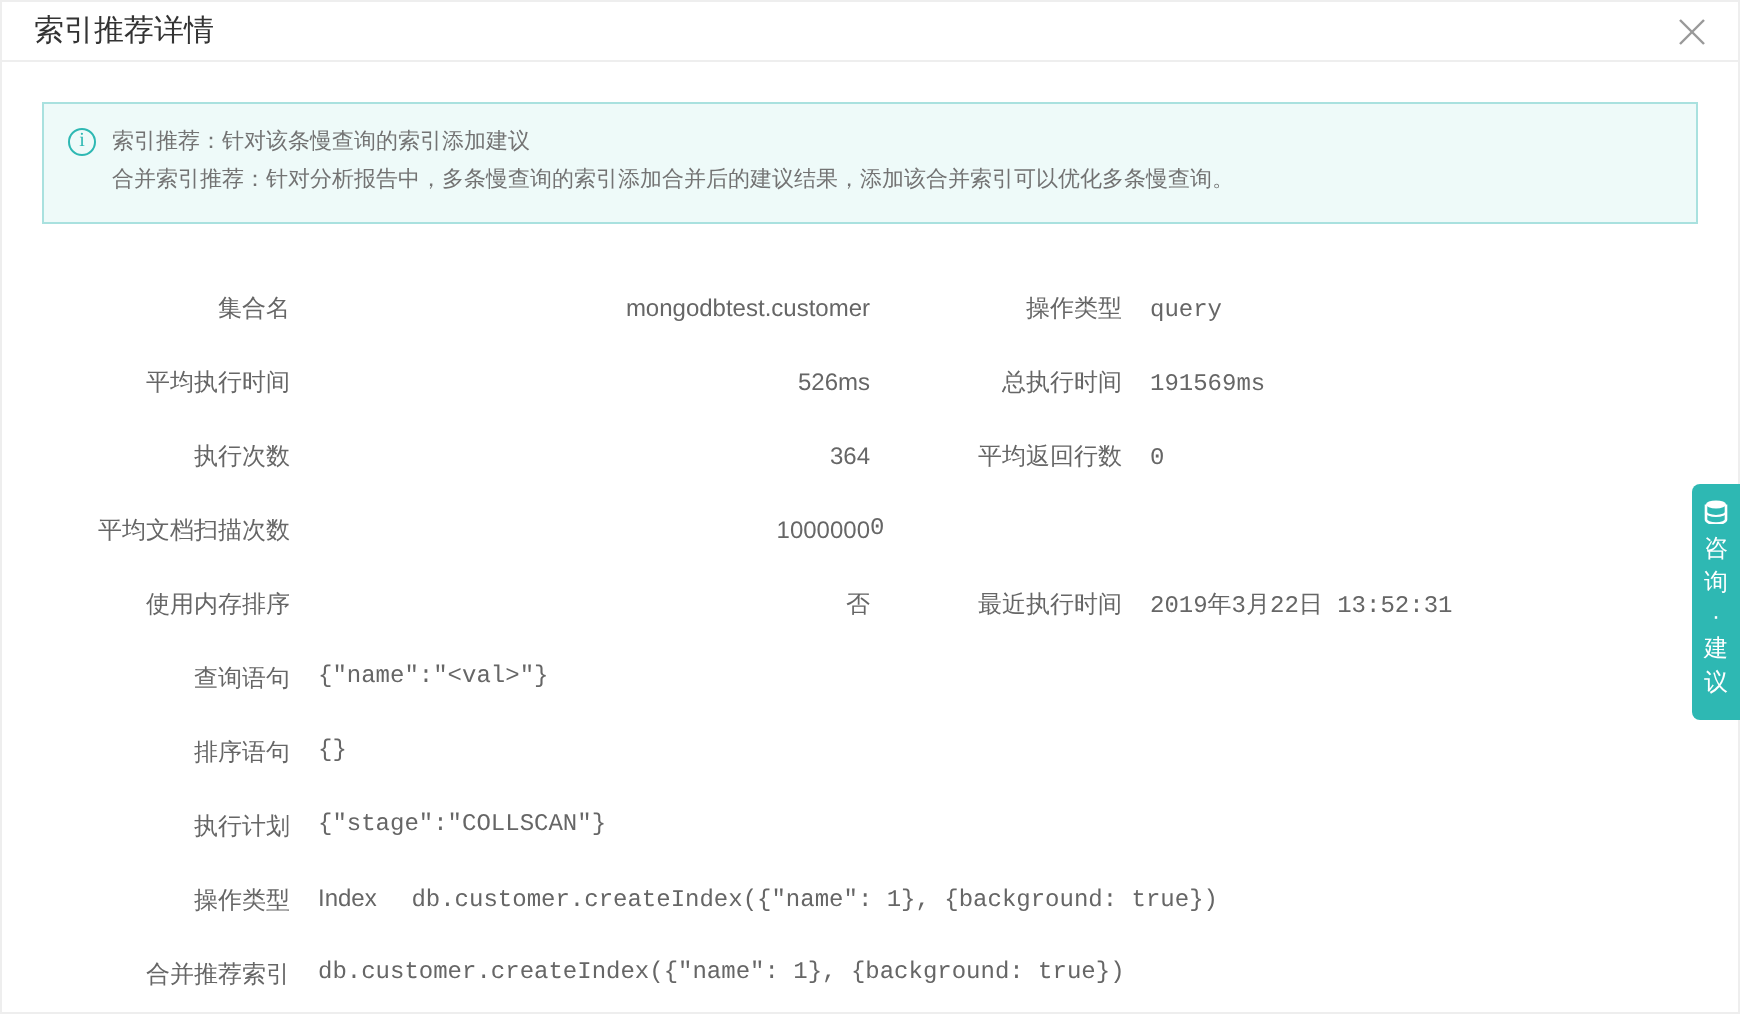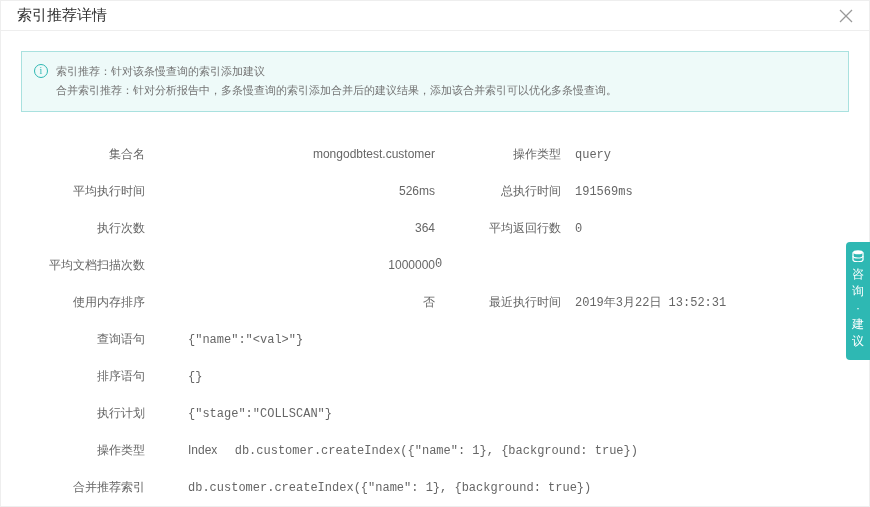--- a/index.html
+++ b/index.html
@@ -88,23 +88,22 @@
     color: #666;
     flex: 0 0 auto;
     padding-right: 14px;
   }
   .cell-right .lbl { width: 140px; }
   .val {
     color: #666;
   }
   .row1 {
     display: flex;
-    align-items: center;
+    align-items: flex-start;
     margin-bottom: 20px;
-    gap: 29px;
   }
   .row1 .lbl {
     width: 138px;
     text-align: right;
     padding-right: 14px;
     flex: 0 0 auto;
   }
   .mono {
     font-family: "SimSun", "NSimSun", "Courier New", monospace;
     font-size: 12px;

